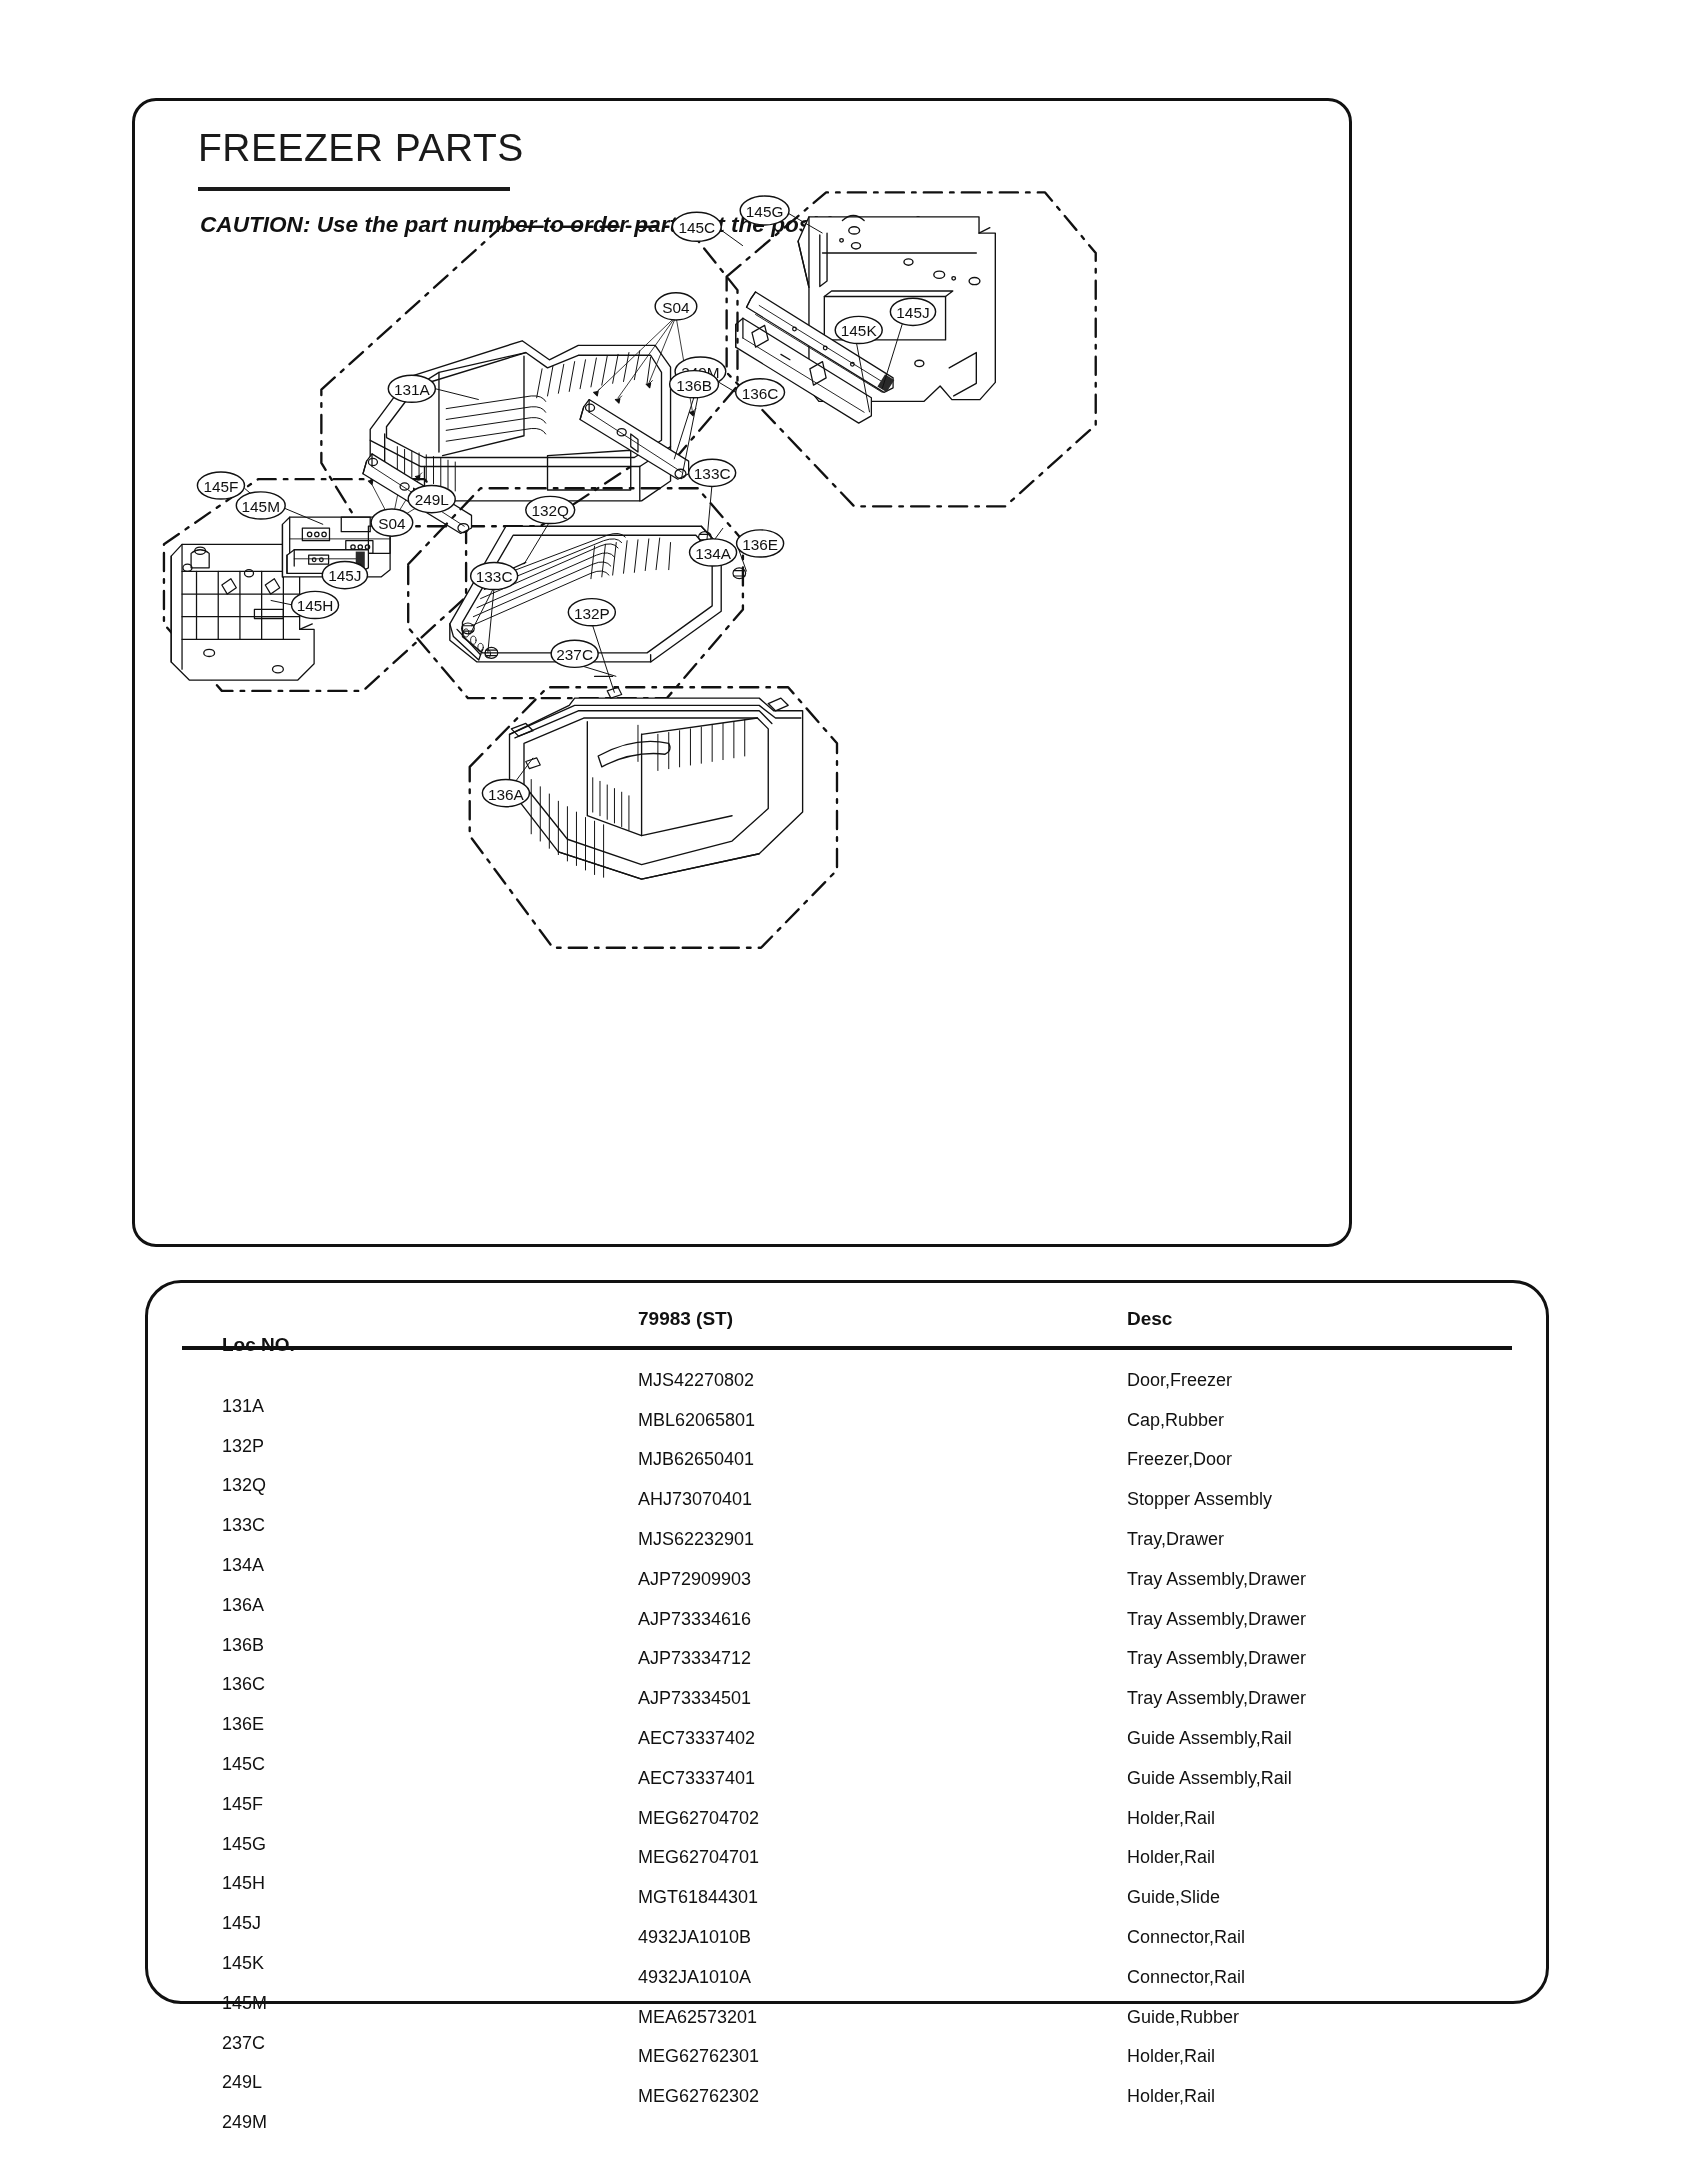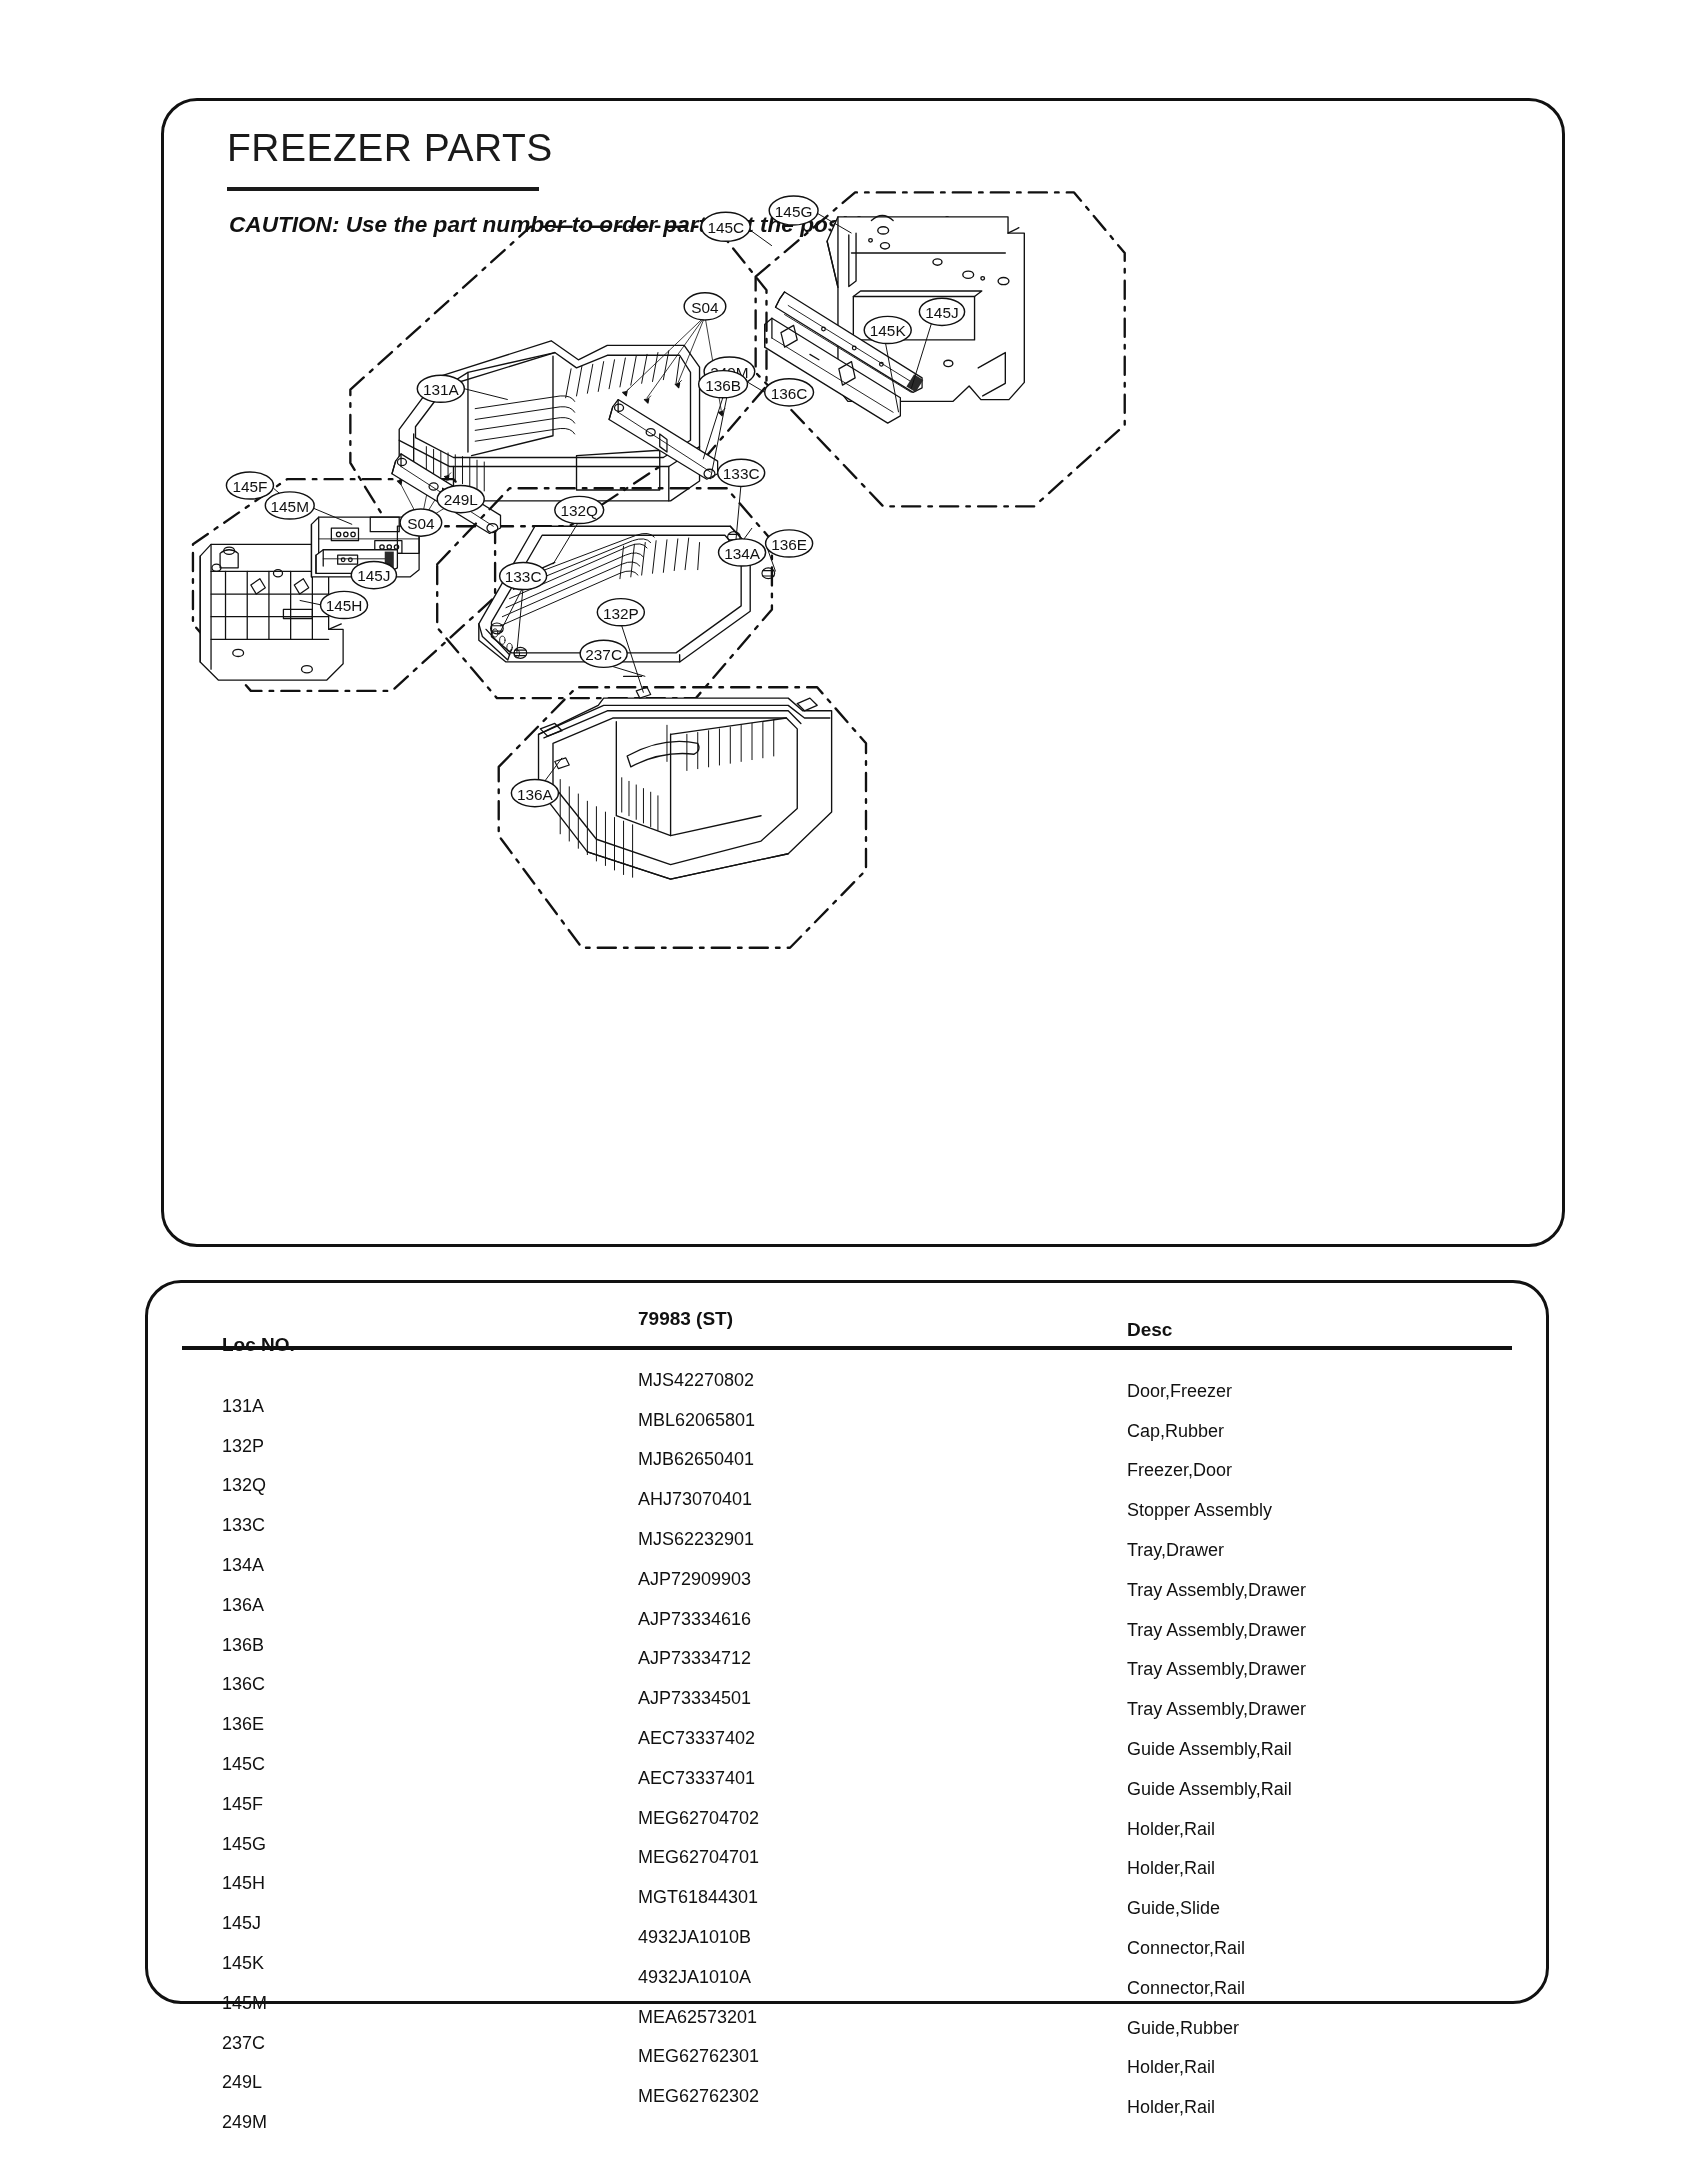--- a/index.html
+++ b/index.html
@@ -18,24 +18,25 @@
 
   
   .panel {
     position: absolute;
     border: 3.6px solid #111111;
     border-radius: 36px;
     background: #ffffff;
     box-sizing: border-box;
   }
   #diagram-panel {
-    left: 161px;
+    left: 132px;
     top: 98px;
-    width: 1404px;
+    width: 1220px;
     height: 1149px;
+    border-radius: 24px;
   }
   #table-panel {
     left: 145px;
     top: 1280px;
     width: 1404px;
     height: 724px;
   }
 
   
   #page-title {
@@ -100,21 +101,21 @@
     height: 40px;
     font-size: 18px;
     color: #111;
   }
   .t-cell {
     position: absolute;
     white-space: nowrap;
   }
   .c-loc  { left: 74px; margin-top: 26px; }
   .c-part { left: 490px; text-align: right; }
-  .c-desc { left: 979px; margin-top: 11px; }
+  .c-desc { left: 979px; }
 
   
   #diagram {
     position: absolute;
     left: 0; top: 0;
     width: 1404px;
     height: 1149px;
   }
   #diagram svg { display: block; }
 

